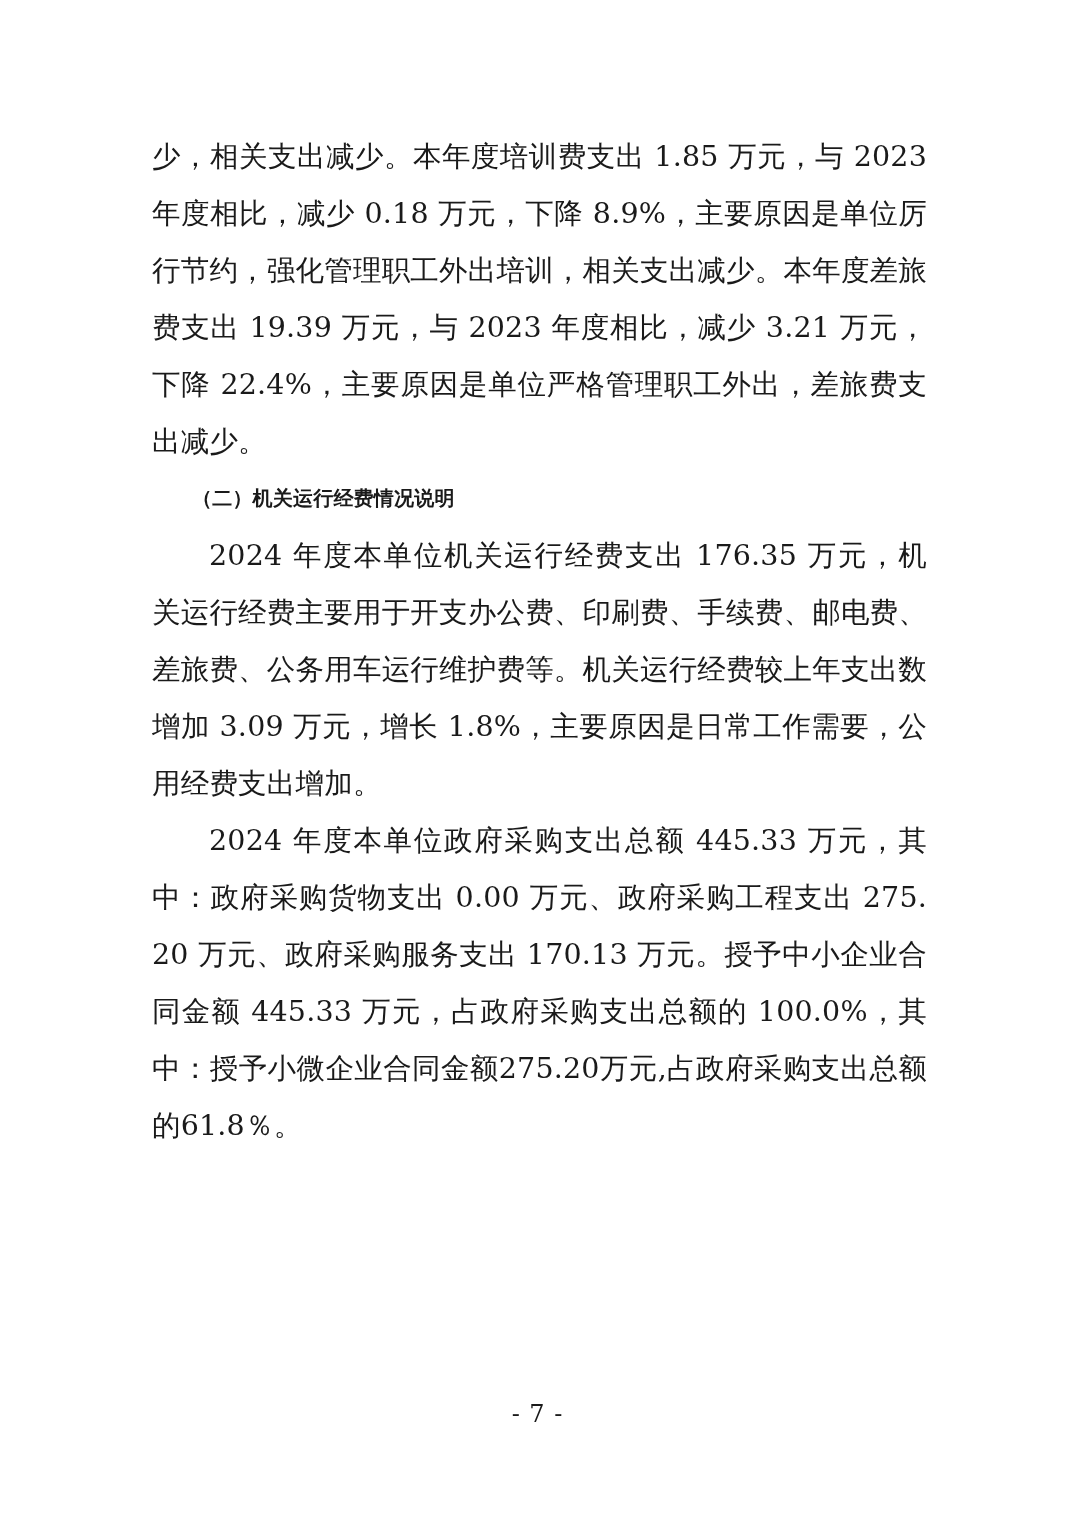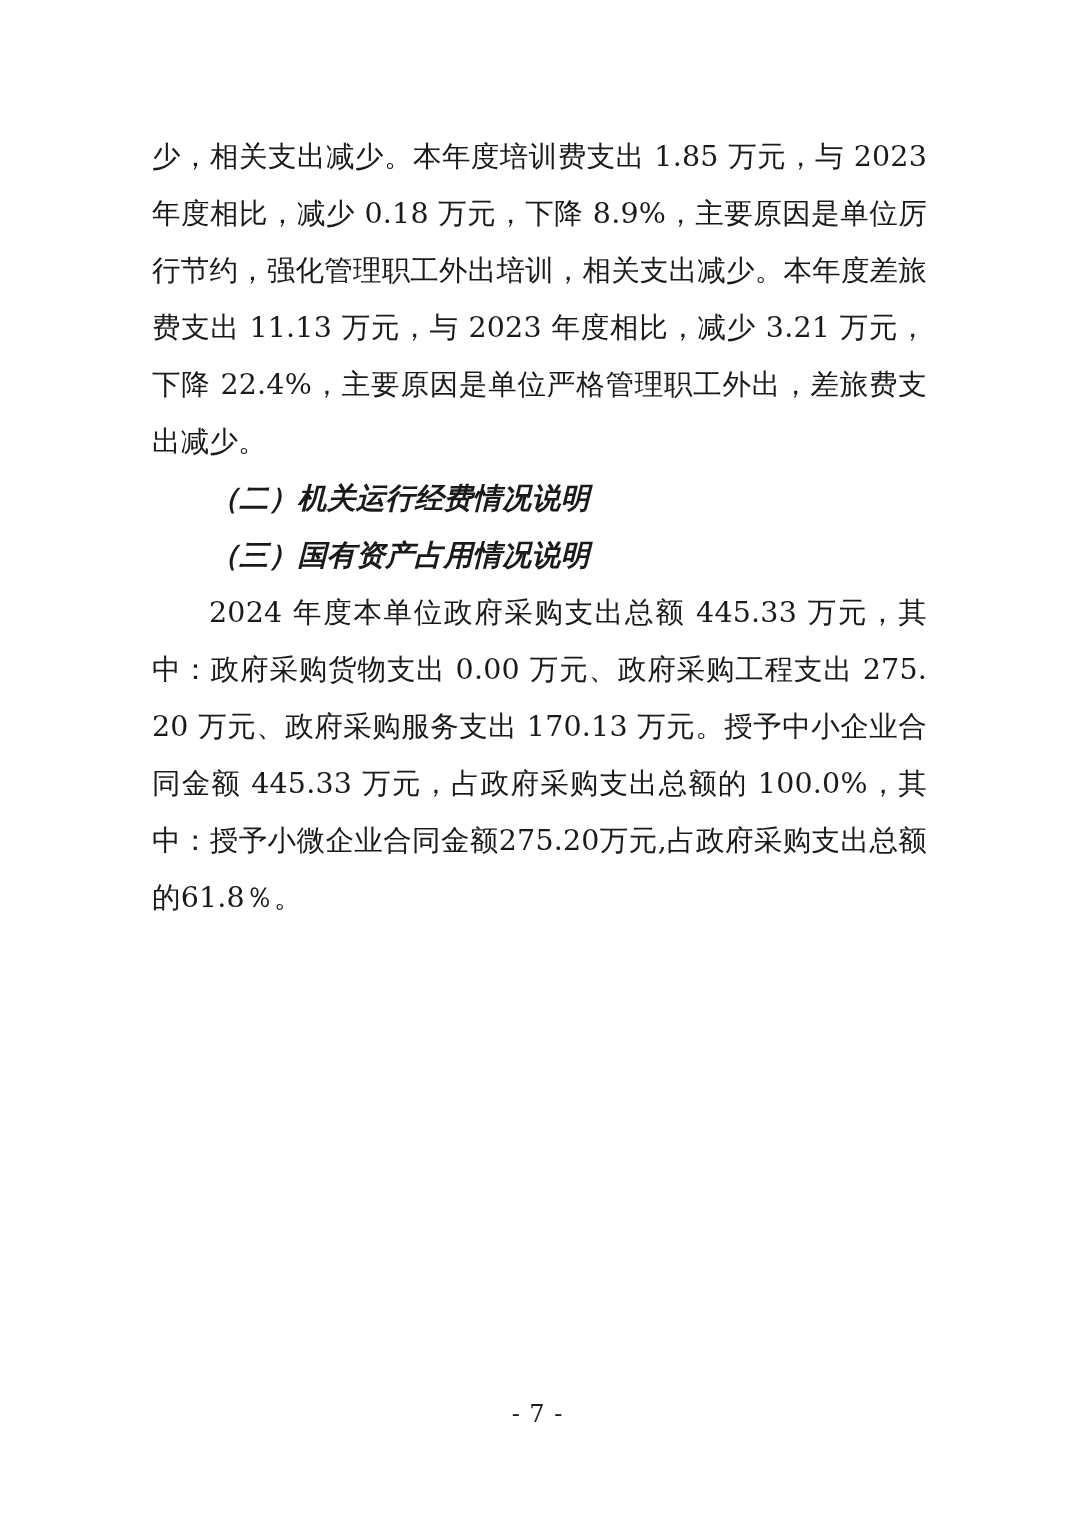--- a/index.html
+++ b/index.html
@@ -34,43 +34,42 @@
     text-align: justify;
     text-justify: inter-ideograph;
     letter-spacing: 0.2px;
     word-break: break-all;
   }
   p.indent {
     text-indent: 2em;
   }
   p.heading {
     margin: 0;
-    font-size: 29px;
+    font-size: 20px;
     line-height: 57px;
     text-indent: 2em;
     font-weight: bold;
     letter-spacing: 0.2px;
-    font-style: italic;
   }
   .footer {
     position: absolute;
     left: 0;
     right: 0;
     bottom: 92px;
     text-align: center;
     font-size: 24px;
     font-family: "DejaVu Serif", "Liberation Serif", serif;
     color: #1a1a1a;
     letter-spacing: 1px;
   }
 </style>
 </head>
 <body>
 
 <div class="page">
   <div class="doc-body">
-    <p class="para">少，相关支出减少。本年度培训费支出 1.85 万元，与 2023 年度相比，减少 0.18 万元，下降 8.9%，主要原因是单位厉行节约，强化管理职工外出培训，相关支出减少。本年度差旅费支出 11.13 万元，与 2023 年度相比，减少 3.21 万元，下降 22.4%，主要原因是单位严格管理职工外出，差旅费支出减少。</p>
+    <p class="para">少，相关支出减少。本年度培训费支出 1.85 万元，与 2023 年度相比，减少 0.18 万元，下降 8.9%，主要原因是单位厉行节约，强化管理职工外出培训，相关支出减少。本年度差旅费支出 19.39 万元，与 2023 年度相比，减少 3.21 万元，下降 22.4%，主要原因是单位严格管理职工外出，差旅费支出减少。</p>
     <p class="heading">（二）机关运行经费情况说明</p>
-    <p class="heading">（三）国有资产占用情况说明</p>
+    <p class="para indent">2024 年度本单位机关运行经费支出 176.35 万元，机关运行经费主要用于开支办公费、印刷费、手续费、邮电费、差旅费、公务用车运行维护费等。机关运行经费较上年支出数增加 3.09 万元，增长 1.8%，主要原因是日常工作需要，公用经费支出增加。</p>
     <p class="para indent">2024 年度本单位政府采购支出总额 445.33 万元，其中：政府采购货物支出 0.00 万元、政府采购工程支出 275.20 万元、政府采购服务支出 170.13 万元。授予中小企业合同金额 445.33 万元，占政府采购支出总额的 100.0%，其中：授予小微企业合同金额275.20万元,占政府采购支出总额的61.8％。</p>
   </div>
   <div class="footer">- 7 -</div>
 </div>
 
 </body></html>

